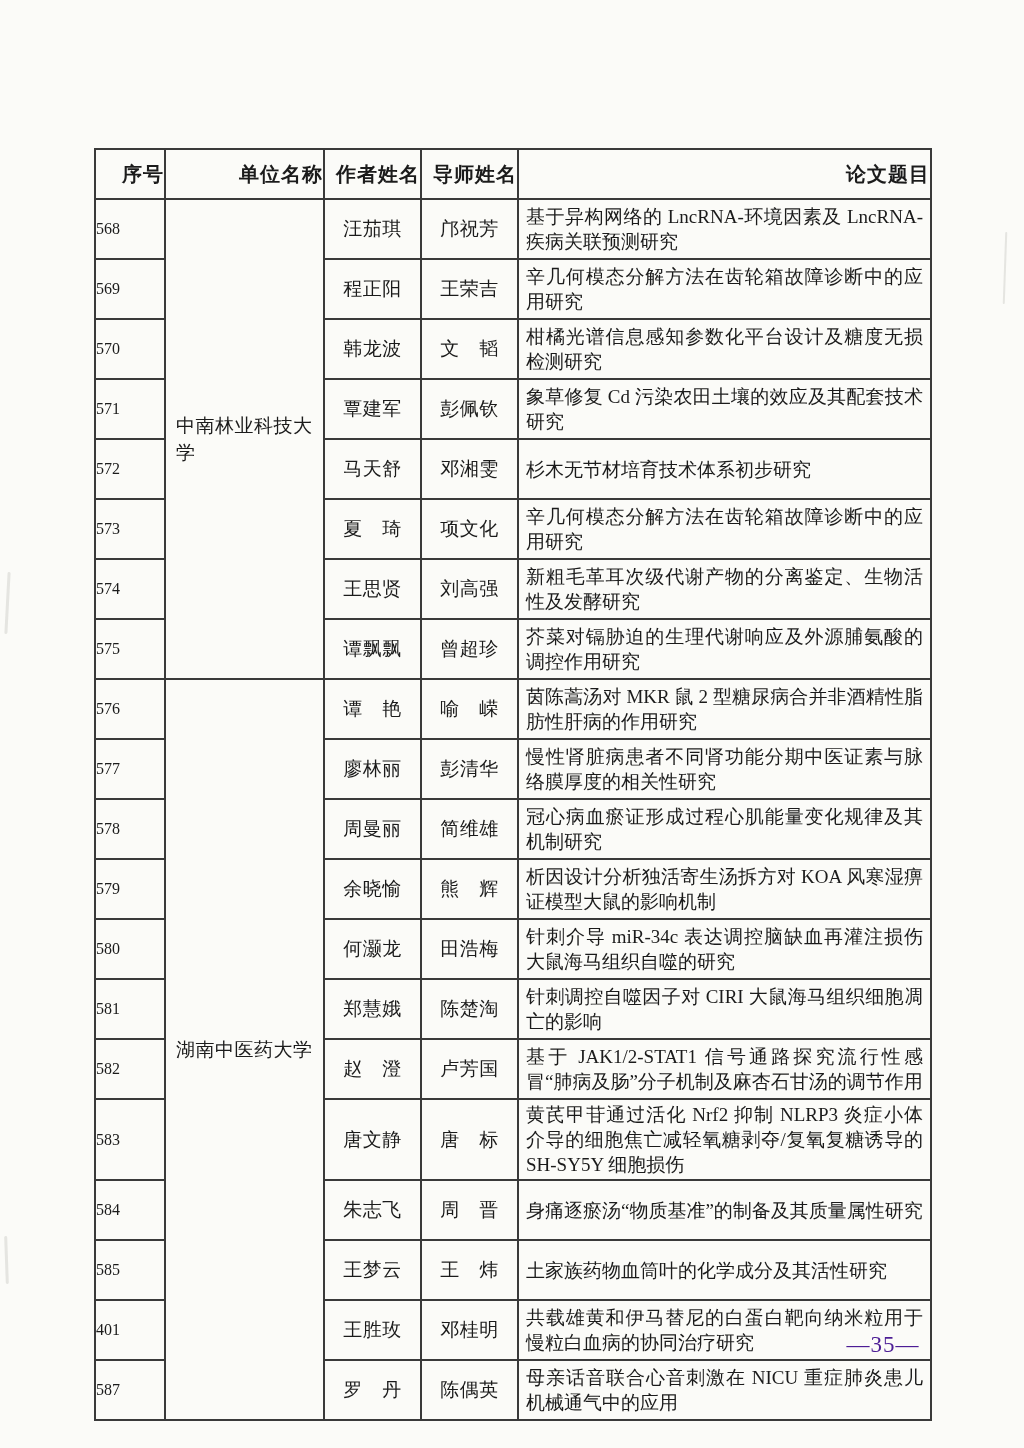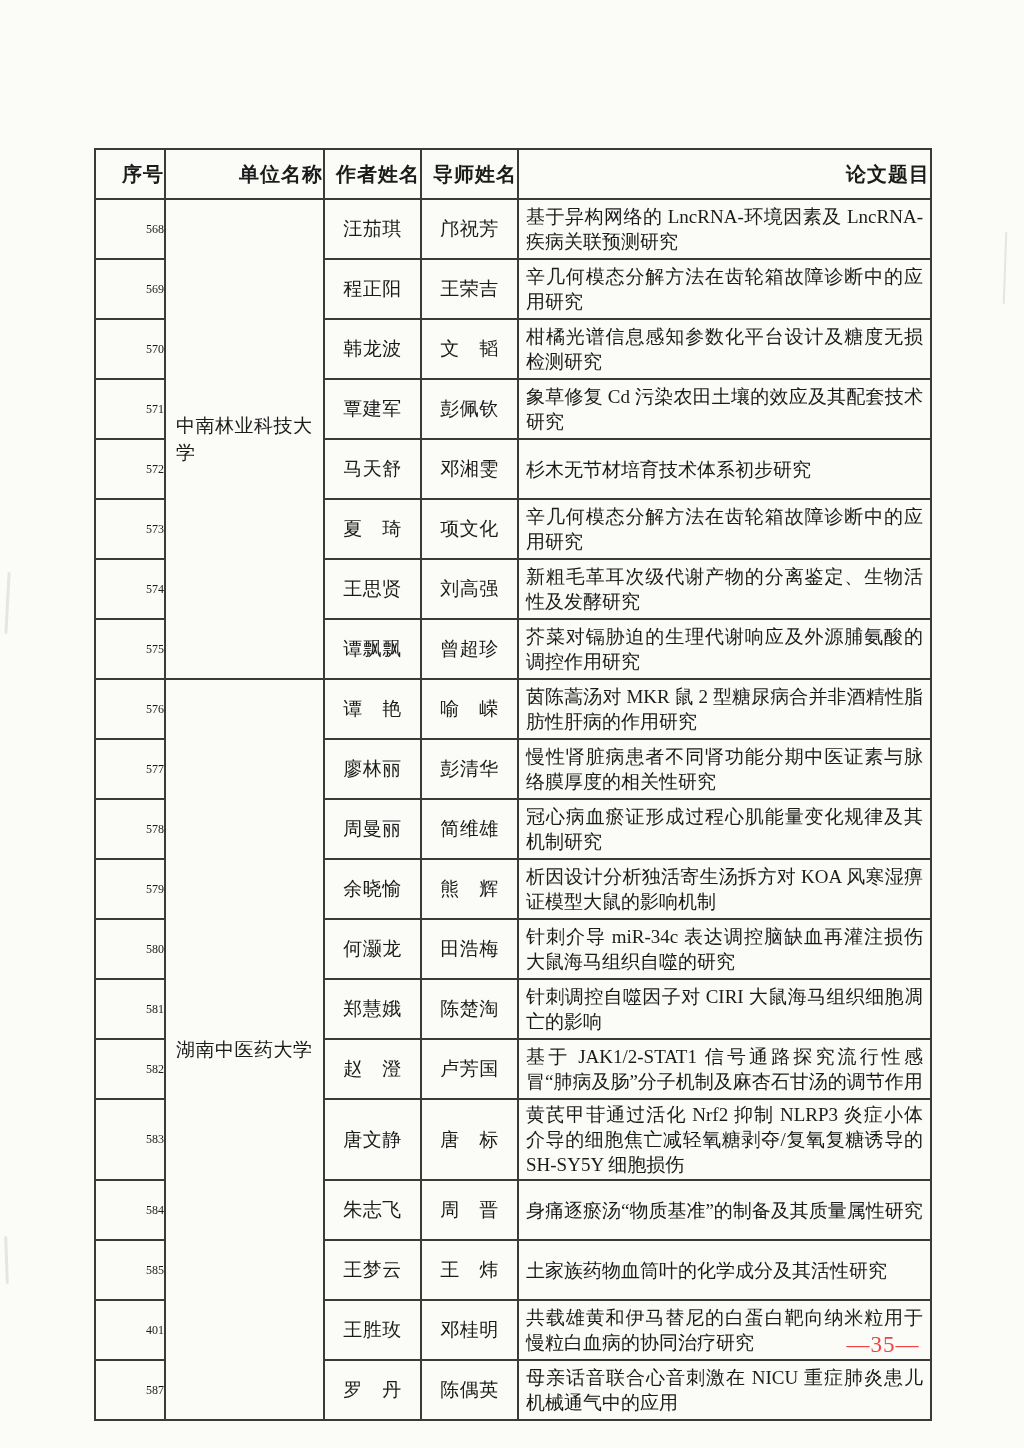--- a/index.html
+++ b/index.html
@@ -33,22 +33,22 @@
   }
   table.records thead th {
     height: 48px;
     font-size: 20px;
     font-weight: bold;
     text-align: right;
     letter-spacing: 1px;
     padding: 0;
   }
   td.no {
-    text-align: right;
-    font-size: 12px;
+    text-align: left;
+    font-size: 16px;
     padding: 2px 0;
   }
   td.unit {
     font-size: 19px;
     text-align: left;
     padding: 2px 10px;
     line-height: 27px;
     letter-spacing: 0.5px;
   }
   td.author, td.advisor {
@@ -64,21 +64,21 @@
     line-height: 25px;
   }
   .page-number {
     position: absolute;
     left: 818px;
     top: 1332px;
     width: 130px;
     font-size: 23px;
     text-align: center;
     letter-spacing: 1px;
-    color: #ef4444;
+    color: #4c1d95;
   }
   .artifact {
     position: absolute;
     background: #d8d8d4;
     opacity: 0.65;
     border-radius: 2px;
   }
   .artifact.a1 { left: 6px;    top: 572px;  width: 3px; height: 62px; transform: rotate(3deg); }
   .artifact.a2 { left: 5px;    top: 1236px; width: 3px; height: 48px; transform: rotate(-2deg); }
   .artifact.a3 { left: 1004px; top: 232px;  width: 2px; height: 72px; transform: rotate(2deg); }

